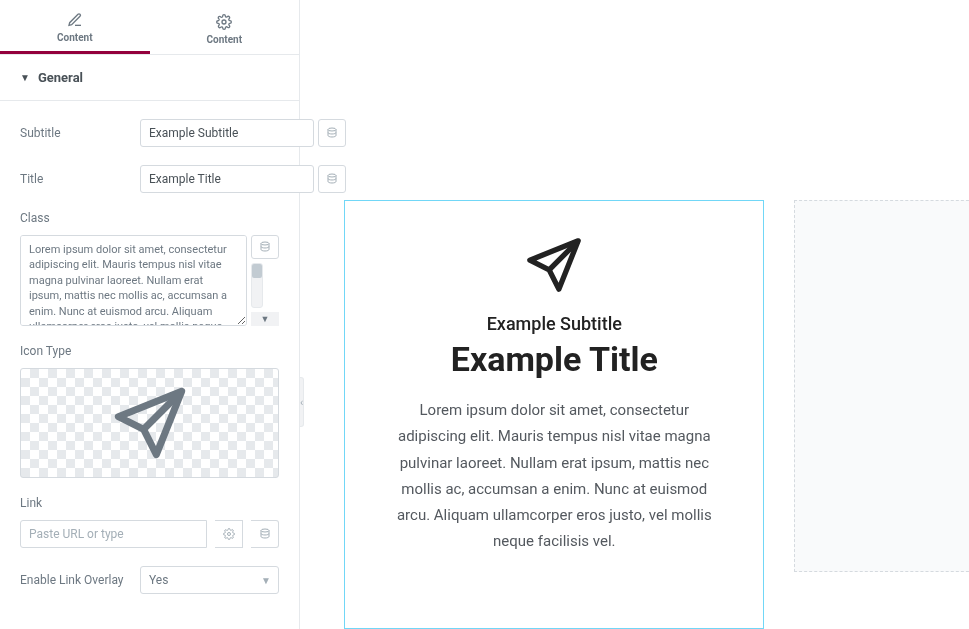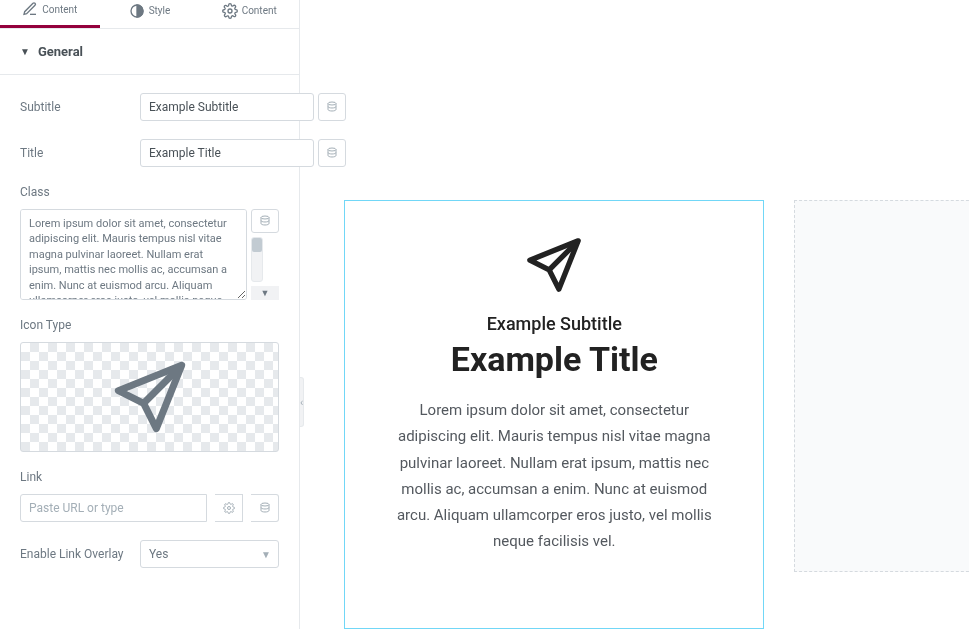--- a/index.html
+++ b/index.html
@@ -1,21 +1,21 @@
 <!DOCTYPE html>
 <html><head>
   <meta charset="utf-8">
   <style>
     * { margin: 0; padding: 0; box-sizing: border-box; font-family: -apple-system, BlinkMacSystemFont, "Segoe UI", Roboto, sans-serif; }
     body { width: 969px; height: 629px; display: flex; background: #fff; overflow: hidden; }
 
     
     .panel { width: 300px; min-width: 300px; border-right: 1px solid #e6e9ec; background: #fff; display: flex; flex-direction: column; }
     .tabs { display: flex; border-bottom: 1px solid #e6e9ec; }
-    .tab { flex: 1; display: flex; flex-direction: row; align-items: center; justify-content: center; padding: 1px 0 8px; font-size: 10px; color: #6d7882; cursor: pointer; gap: 4px; }
+    .tab { flex: 1; display: flex; flex-direction: column; align-items: center; justify-content: center; padding: 12px 0 8px; font-size: 10px; color: #6d7882; cursor: pointer; gap: 4px; font-weight: bold; }
     .tab[data-active="true"] { border-bottom: 3px solid #93003c; color: #6d7882; }
     .tab svg { width: 16px; height: 16px; }
     .section-header { padding: 15px 20px; font-size: 13px; font-weight: 700; color: #495157; display: flex; align-items: center; gap: 8px; border-bottom: 1px solid #e6e9ec; cursor: pointer; }
     .section-header .caret { font-size: 10px; }
     .section-body { padding: 0 20px 20px; }
     .field { display: flex; align-items: center; padding-top: 18px; }
     .field-label { font-size: 12px; color: #6d7882; flex: 0 0 120px; }
     .field-controls { flex: 1; display: flex; gap: 4px; }
     .text-input { flex: 1; min-width: 0; padding: 6px 8px; border: 1px solid #d5dadf; border-radius: 3px; font-size: 12px; color: #495157; }
     .text-input::placeholder { color: #a4afb7; }
@@ -57,27 +57,20 @@
 <body>
 
 <div class="panel">
   <div class="tabs">
     <div class="tab" data-active="true">
       <svg viewBox="0 0 24 24" fill="none" stroke="currentColor" stroke-width="2">
           <path d="M12 20h9"></path>
           <path d="M16.5 3.5a2.1 2.1 0 0 1 3 3L7 19l-4 1 1-4Z"></path>
         </svg>
       <span>Content</span>
-    </div>
-    <div class="tab">
-      <svg viewBox="0 0 24 24" fill="none" stroke="currentColor" stroke-width="2">
-          <circle cx="12" cy="12" r="9"></circle>
-          <path d="M12 3a9 9 0 0 1 0 18Z" fill="currentColor"></path>
-        </svg>
-      <span>Style</span>
     </div>
     <div class="tab">
       <svg viewBox="0 0 24 24" fill="none" stroke="currentColor" stroke-width="2">
           <circle cx="12" cy="12" r="3"></circle>
           <path d="M19.4 15a1.7 1.7 0 0 0 .3 1.8l.1.1a2 2 0 1 1-2.8 2.8l-.1-.1a1.7 1.7 0 0 0-1.8-.3 1.7 1.7 0 0 0-1 1.5V21a2 2 0 0 1-4 0v-.1a1.7 1.7 0 0 0-1-1.5 1.7 1.7 0 0 0-1.8.3l-.1.1a2 2 0 1 1-2.8-2.8l.1-.1a1.7 1.7 0 0 0 .3-1.8 1.7 1.7 0 0 0-1.5-1H3a2 2 0 0 1 0-4h.1a1.7 1.7 0 0 0 1.5-1 1.7 1.7 0 0 0-.3-1.8l-.1-.1a2 2 0 1 1 2.8-2.8l.1.1a1.7 1.7 0 0 0 1.8.3h.1a1.7 1.7 0 0 0 1-1.5V3a2 2 0 0 1 4 0v.1a1.7 1.7 0 0 0 1 1.5 1.7 1.7 0 0 0 1.8-.3l.1-.1a2 2 0 1 1 2.8 2.8l-.1.1a1.7 1.7 0 0 0-.3 1.8v.1a1.7 1.7 0 0 0 1.5 1H21a2 2 0 0 1 0 4h-.1a1.7 1.7 0 0 0-1.5 1Z"></path>
         </svg>
       <span>Content</span>
     </div>
   </div>
 

